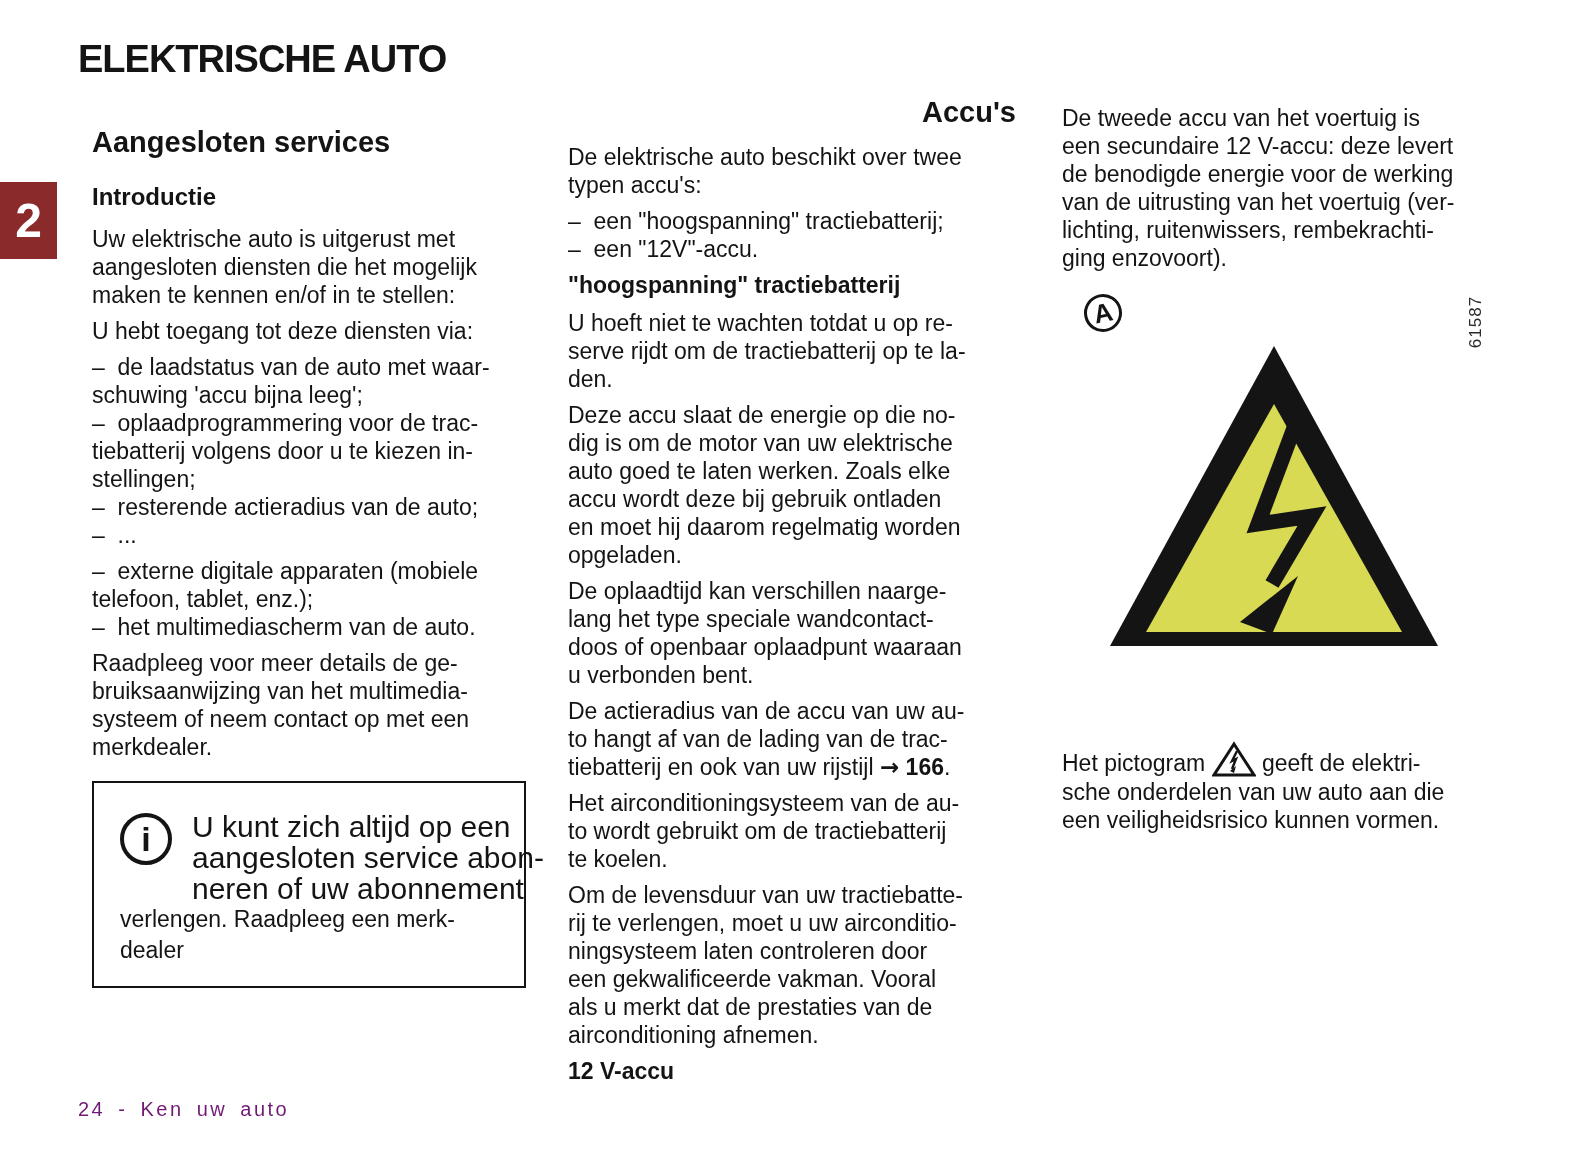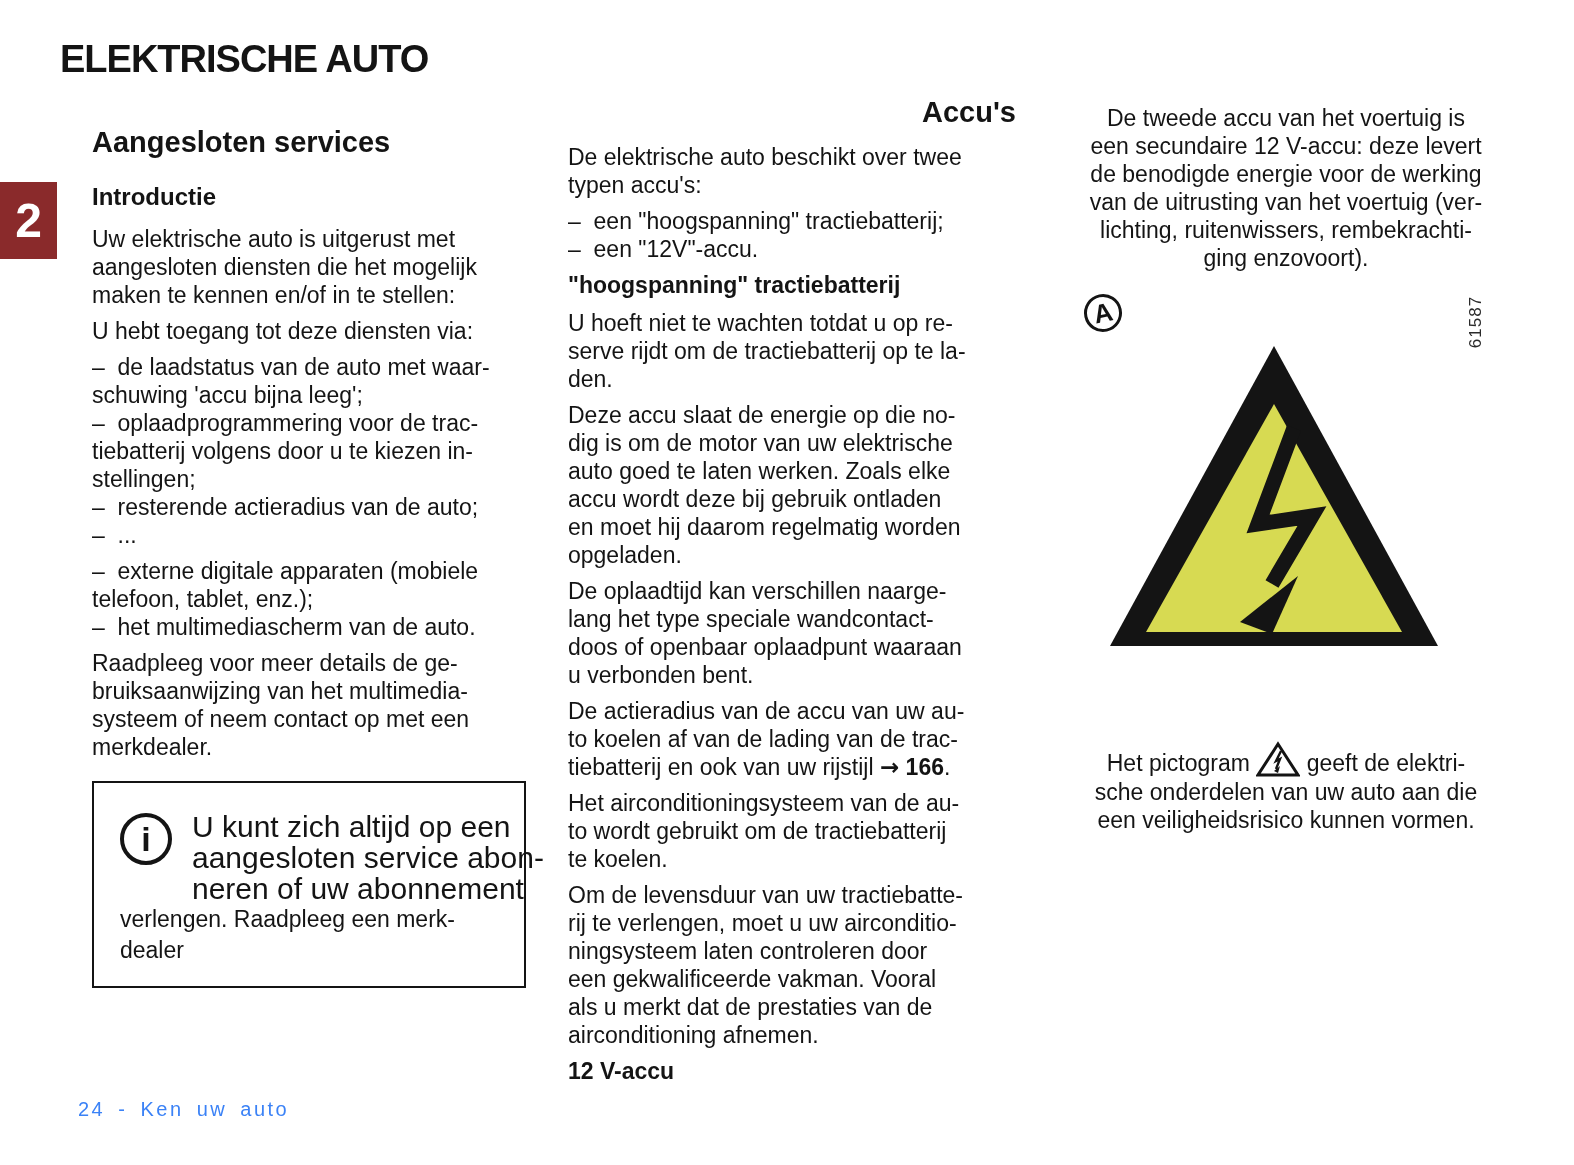--- a/index.html
+++ b/index.html
@@ -18,30 +18,30 @@
     position: absolute; left: 0; top: 182px;
     width: 57px; height: 77px;
     background: #8a2a2b;
     color: #ffffff;
     display: flex; align-items: center; justify-content: center;
     font-size: 48px; font-weight: bold;
   }
 
   
   .page-title {
-    position: absolute; left: 60px; top: 38px;
+    position: absolute; left: 78px; top: 38px;
     font-size: 38px; font-weight: bold; letter-spacing: -1px;
     margin: 0;
   }
 
   
   .col { position: absolute; width: 448px; }
   .col-1 { left: 92px;  top: 126px; }
   .col-2 { left: 568px; top: 96px; }
-  .col-3 { left: 1062px; top: 104px; text-align: center; }
+  .col-3 { left: 1062px; top: 104px; }
 
   .h-section { font-size: 29px; font-weight: bold; margin: 0 0 24px 0; }
   .h-sub     { font-size: 24px; font-weight: bold; margin: 0 0 14px 0; }
   .h-accus   { font-size: 29px; font-weight: bold; margin: 0 0 14px 0; text-align: right; }
 
   .para {
     white-space: pre;
     font-size: 23px; line-height: 28px;
     margin: 0 0 8px 0;
   }
@@ -94,21 +94,21 @@
     transform: rotate(-90deg);
   }
   .fig-triangle { position: absolute; left: 44px; top: 62px; }
 
   .inline-triangle { display: inline-block; vertical-align: -7px; }
 
   
   .footer {
     position: absolute; left: 78px; top: 1098px;
     font-size: 20px; letter-spacing: 2.5px; word-spacing: 5px;
-    color: #3b82f6;
+    color: #701a75;
   }
 </style>
 </head>
 <body>
 
 <div class="chapter-tab">2</div>
 
 <h1 class="page-title">ELEKTRISCHE AUTO</h1>
 
 <div class="col col-1">
@@ -157,21 +157,21 @@
 dig is om de motor van uw elektrische
 auto goed te laten werken. Zoals elke
 accu wordt deze bij gebruik ontladen
 en moet hij daarom regelmatig worden
 opgeladen.</p>
   <p class="para">De oplaadtijd kan verschillen naarge-
 lang het type speciale wandcontact-
 doos of openbaar oplaadpunt waaraan
 u verbonden bent.</p>
   <p class="para"><span>De actieradius van de accu van uw au-
-to koelen af van de lading van de trac-
+to hangt af van de lading van de trac-
 tiebatterij en ook van uw rijstijl </span><span class="ref-arrow">→</span><span class="ref-num"> 166</span><span>.</span></p>
   <p class="para">Het airconditioningsysteem van de au-
 to wordt gebruikt om de tractiebatterij
 te koelen.</p>
   <p class="para">Om de levensduur van uw tractiebatte-
 rij te verlengen, moet u uw airconditio-
 ningsysteem laten controleren door
 een gekwalificeerde vakman. Vooral
 als u merkt dat de prestaties van de
 airconditioning afnemen.</p>

